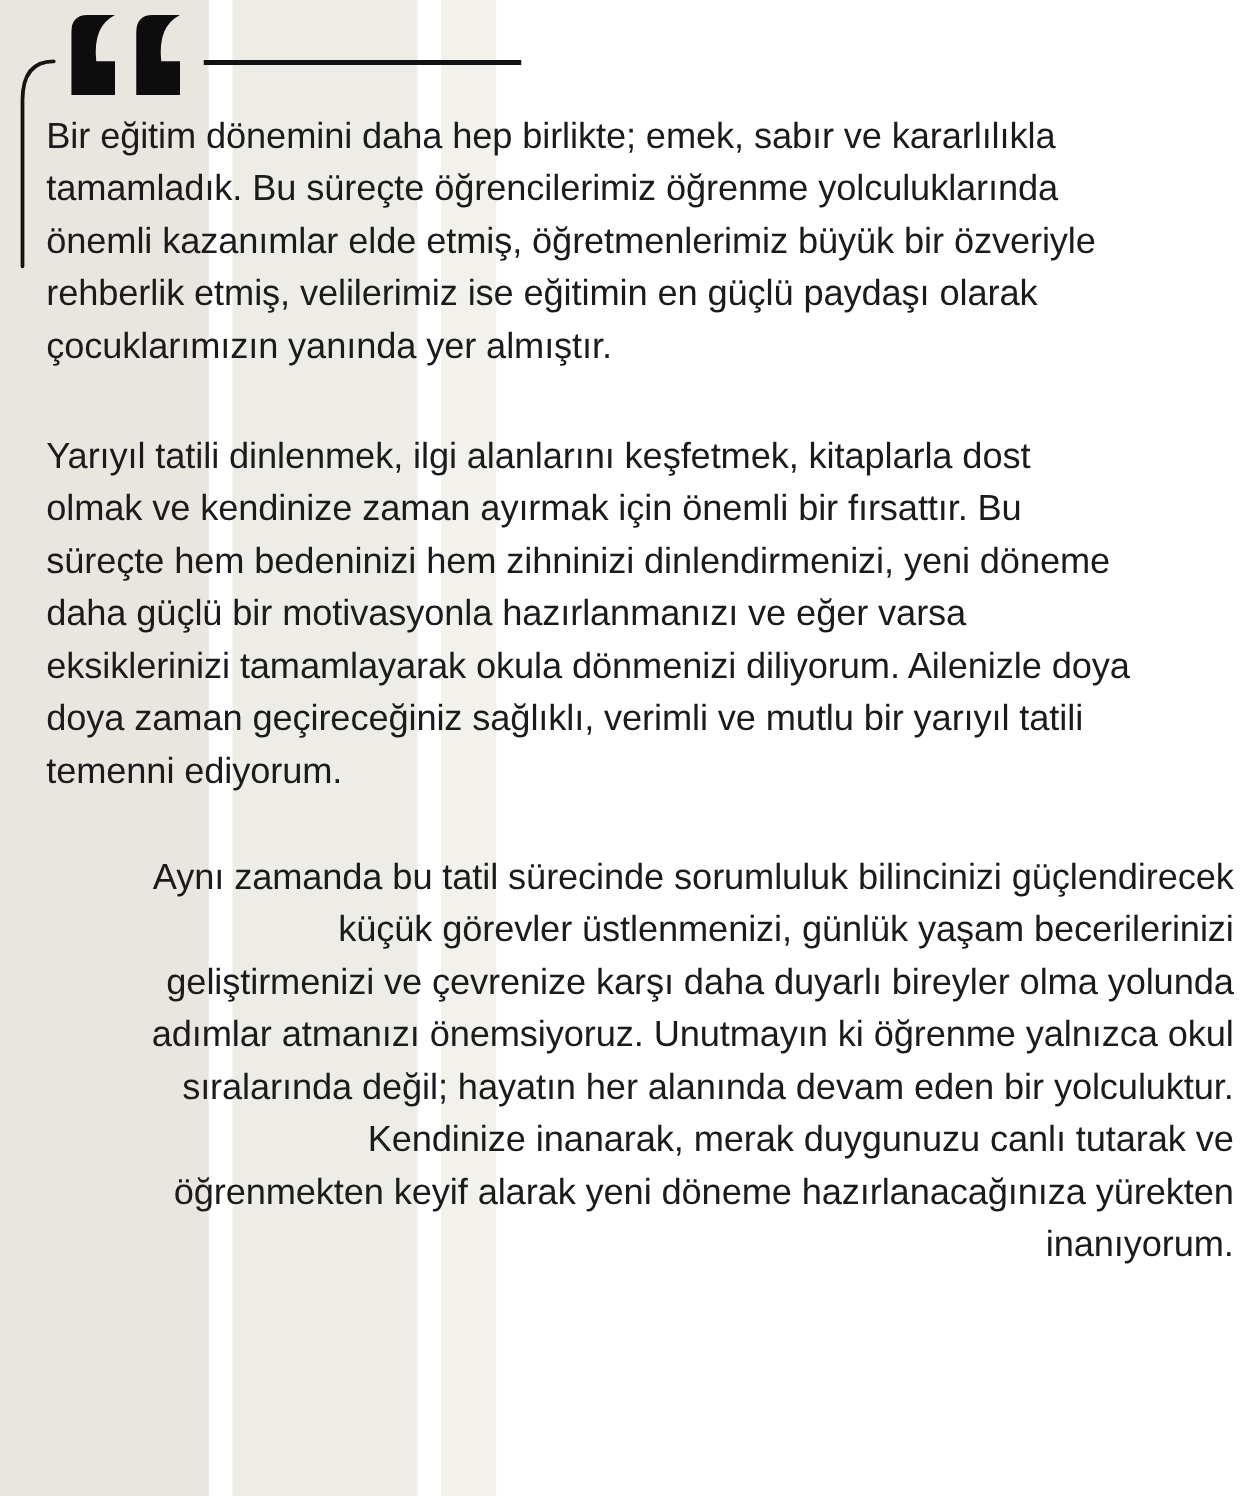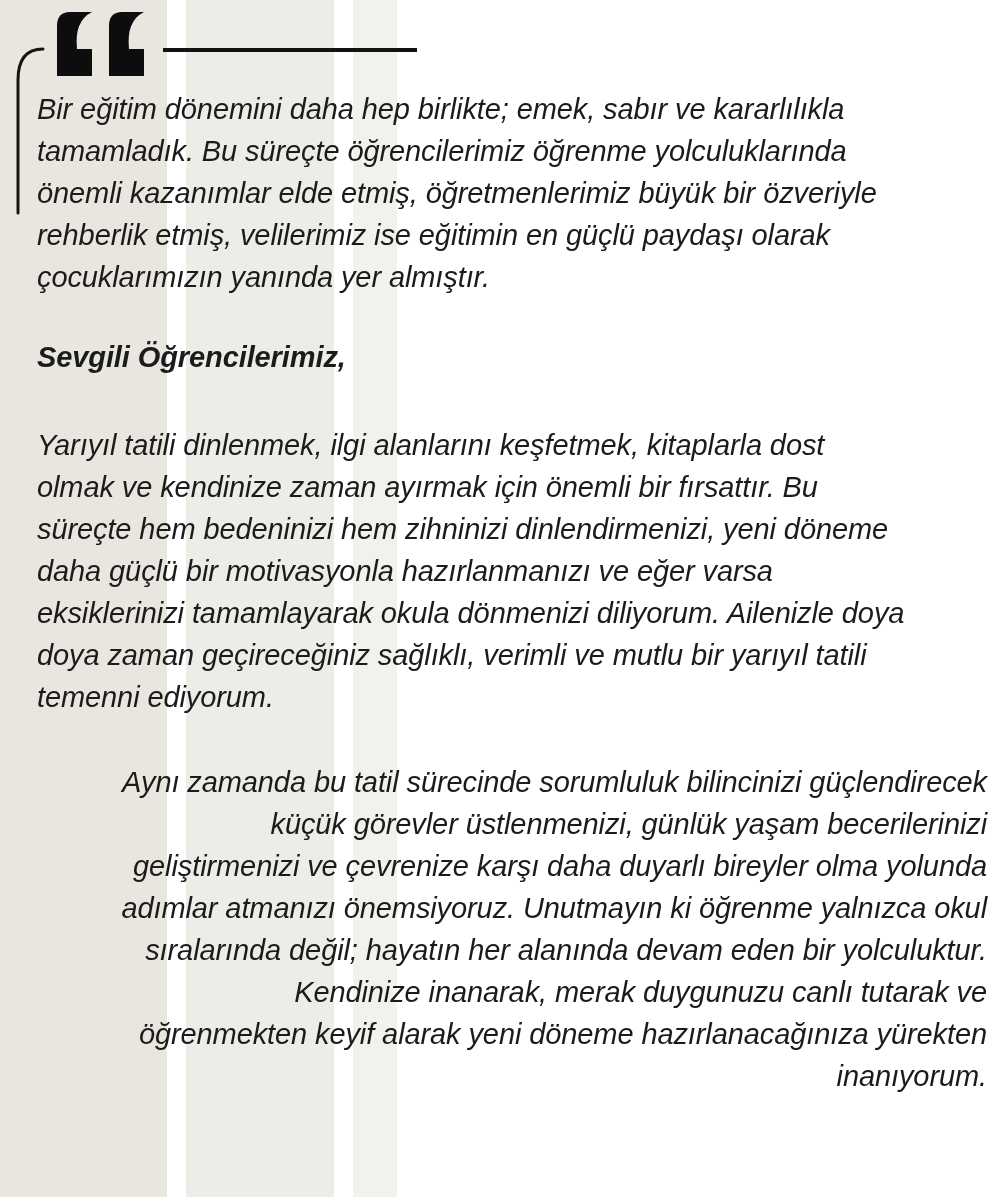--- a/index.html
+++ b/index.html
@@ -60,21 +60,20 @@
     top: 88px;
     width: 950px;
     color: #1b1b1b;
     font-size: 29px;
     line-height: 42px;
     letter-spacing: -0.1px;
   }
   .text-col p {
     margin: 0;
     white-space: pre;
-    font-style: italic;
   }
   .para-greeting { margin-top: 38px !important; font-weight: 700; }
   .para-reports  { margin-top: 0 !important; }
   .para-holiday  { margin-top: 46px !important; }
   .para-resp     { margin-top: 43px !important; text-align: right; }
 </style>
 </head>
 <body>
 
 <div class="page">
@@ -93,21 +92,20 @@
   </svg>
 
   <div class="hrule"></div>
 
   <div class="text-col">
     <p class="para-intro">Bir eğitim dönemini daha hep birlikte; emek, sabır ve kararlılıkla
 tamamladık. Bu süreçte öğrencilerimiz öğrenme yolculuklarında
 önemli kazanımlar elde etmiş, öğretmenlerimiz büyük bir özveriyle
 rehberlik etmiş, velilerimiz ise eğitimin en güçlü paydaşı olarak
 çocuklarımızın yanında yer almıştır.</p>
-    <p class="para-greeting">Sevgili Öğrencilerimiz,</p>
     <p class="para-holiday">Yarıyıl tatili dinlenmek, ilgi alanlarını keşfetmek, kitaplarla dost
 olmak ve kendinize zaman ayırmak için önemli bir fırsattır. Bu
 süreçte hem bedeninizi hem zihninizi dinlendirmenizi, yeni döneme
 daha güçlü bir motivasyonla hazırlanmanızı ve eğer varsa
 eksiklerinizi tamamlayarak okula dönmenizi diliyorum. Ailenizle doya
 doya zaman geçireceğiniz sağlıklı, verimli ve mutlu bir yarıyıl tatili
 temenni ediyorum.</p>
     <p class="para-resp">Aynı zamanda bu tatil sürecinde sorumluluk bilincinizi güçlendirecek
 küçük görevler üstlenmenizi, günlük yaşam becerilerinizi
 geliştirmenizi ve çevrenize karşı daha duyarlı bireyler olma yolunda

